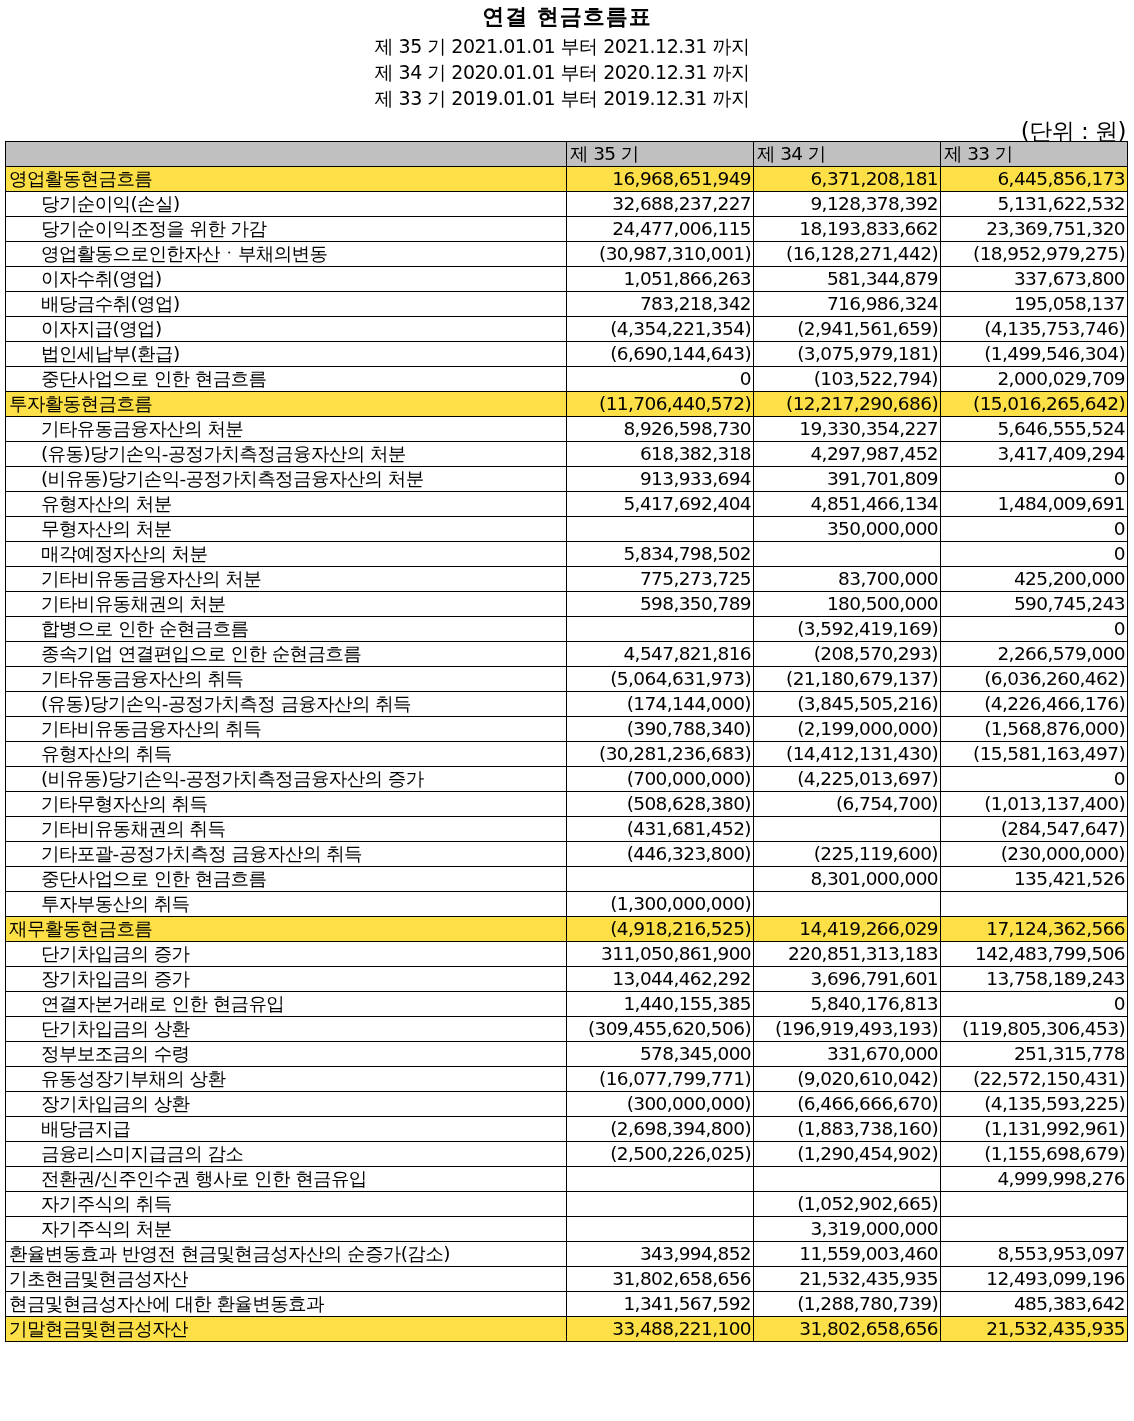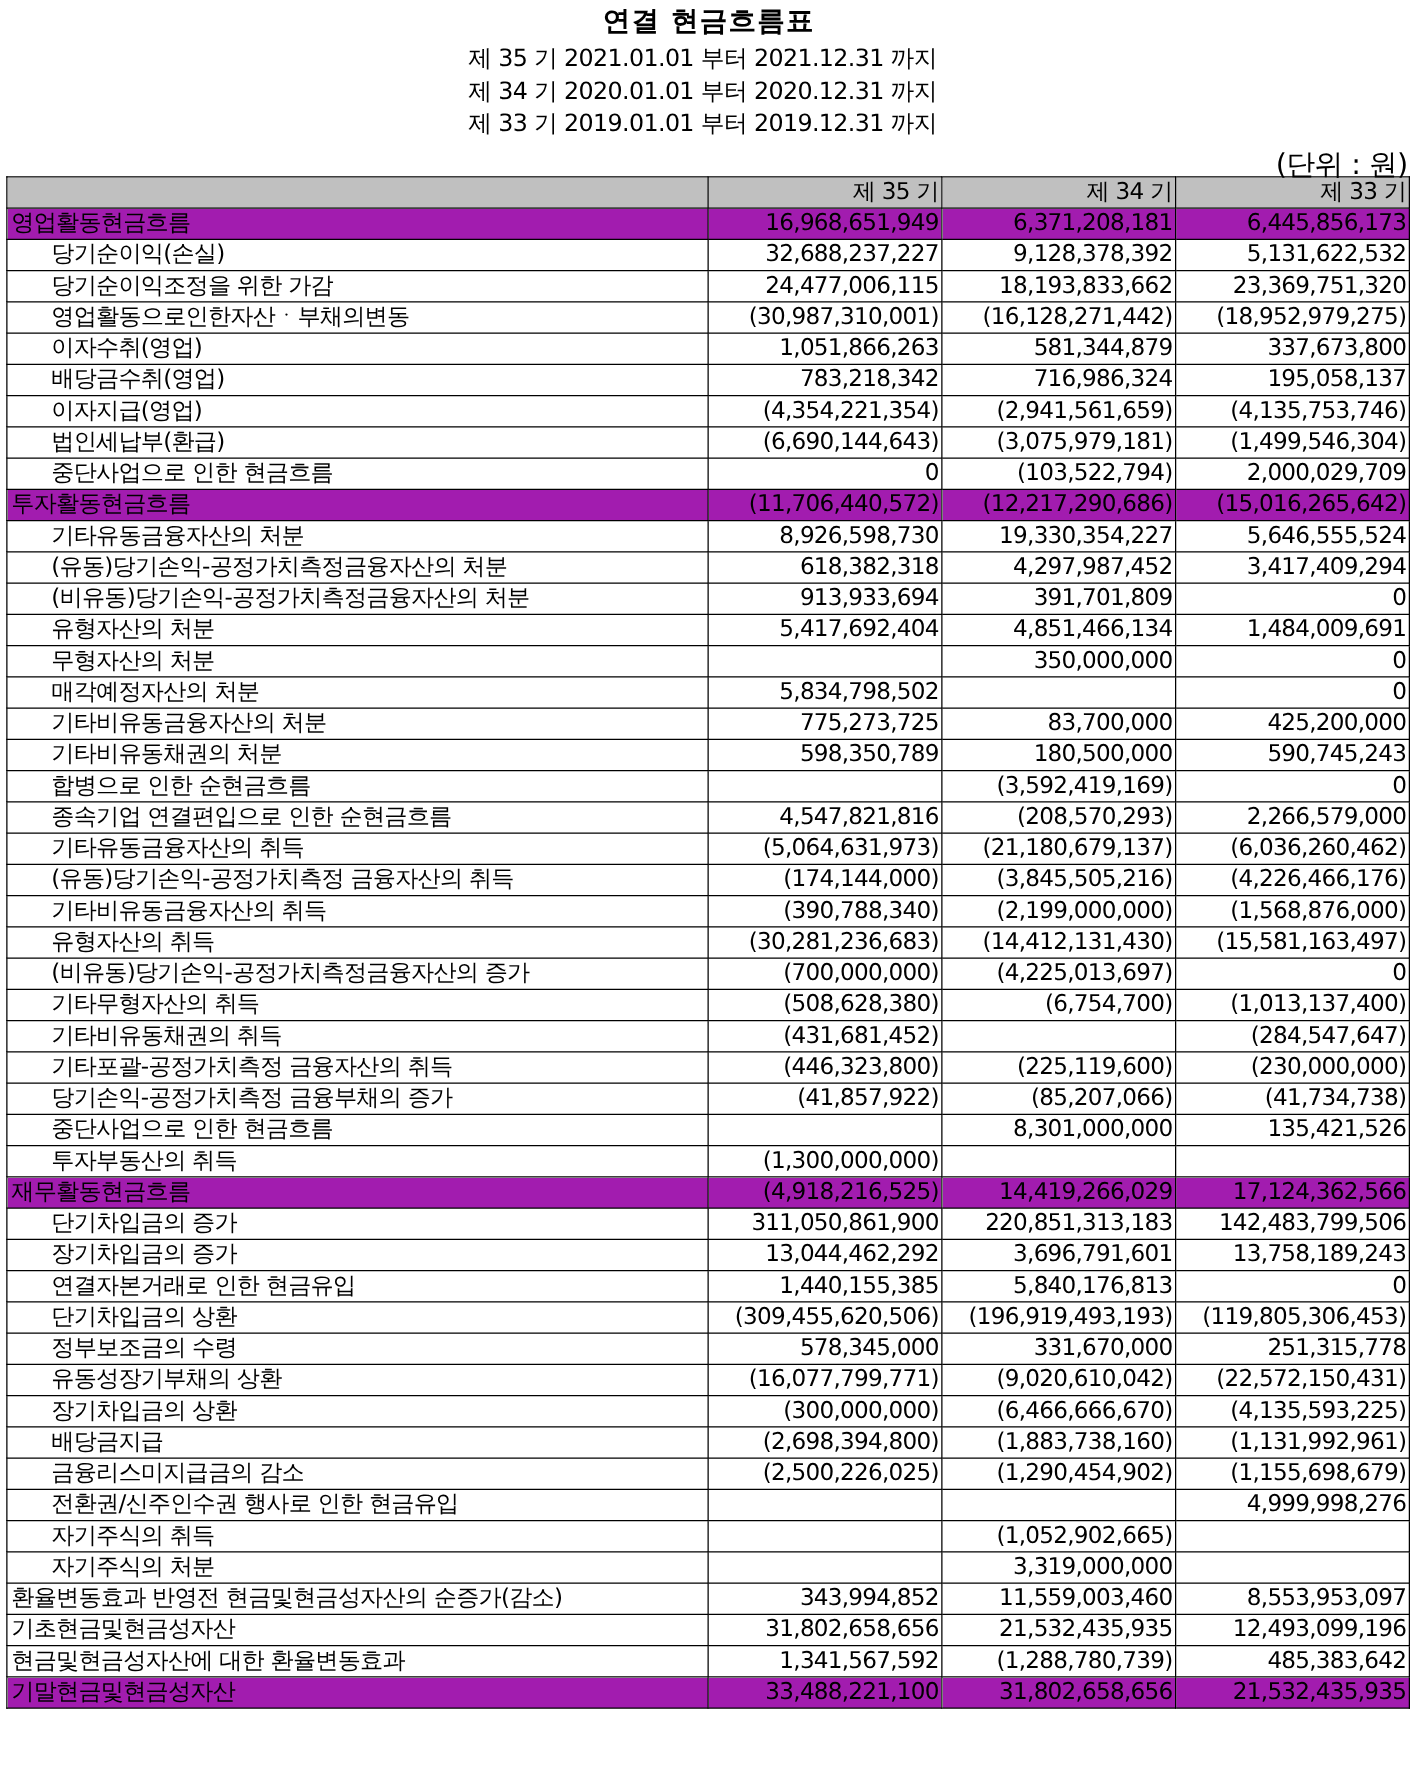--- a/index.html
+++ b/index.html
@@ -23,23 +23,23 @@
     position: absolute; left: 5px; top: 141px;
     border-collapse: collapse; table-layout: fixed; width: 1122px;
     font-size: 18.5px; letter-spacing: -0.6px;
   }
   table.cf col.c0 { width: 561px; }
   table.cf col.cn { width: 187px; }
   table.cf td, table.cf th {
     border: 1.5px solid #000; height: 24px; padding: 0 2px 0 3px;
     white-space: nowrap; overflow: hidden; line-height: 24px; font-weight: normal;
   }
-  table.cf thead th { background: #c0c0c0; text-align: right; }
+  table.cf thead th { background: #c0c0c0; text-align: left; }
   table.cf td.num { text-align: right; padding-right: 2px; }
-  table.cf tr.section td { background: #a21caf; }
+  table.cf tr.section td { background: #fde047; }
   table.cf tr.item td.label { padding-left: 35px; }
 </style>
 </head>
 <body>
 
 <div class="title">연결 현금흐름표</div>
 <div class="period" style="top:34px">제 35 기 2021.01.01 부터 2021.12.31 까지</div>
 <div class="period" style="top:60px">제 34 기 2020.01.01 부터 2020.12.31 까지</div>
 <div class="period" style="top:86px">제 33 기 2019.01.01 부터 2019.12.31 까지</div>
 <div class="unit">(단위 : 원)</div>
@@ -222,26 +222,20 @@
         <td class="num"></td>
         <td class="num">(284,547,647)</td>
       </tr>
       <tr class="item">
         <td class="label">기타포괄-공정가치측정 금융자산의 취득</td>
         <td class="num">(446,323,800)</td>
         <td class="num">(225,119,600)</td>
         <td class="num">(230,000,000)</td>
       </tr>
       <tr class="item">
-        <td class="label">당기손익-공정가치측정 금융부채의 증가</td>
-        <td class="num">(41,857,922)</td>
-        <td class="num">(85,207,066)</td>
-        <td class="num">(41,734,738)</td>
-      </tr>
-      <tr class="item">
         <td class="label">중단사업으로 인한 현금흐름</td>
         <td class="num"></td>
         <td class="num">8,301,000,000</td>
         <td class="num">135,421,526</td>
       </tr>
       <tr class="item">
         <td class="label">투자부동산의 취득</td>
         <td class="num">(1,300,000,000)</td>
         <td class="num"></td>
         <td class="num"></td>

